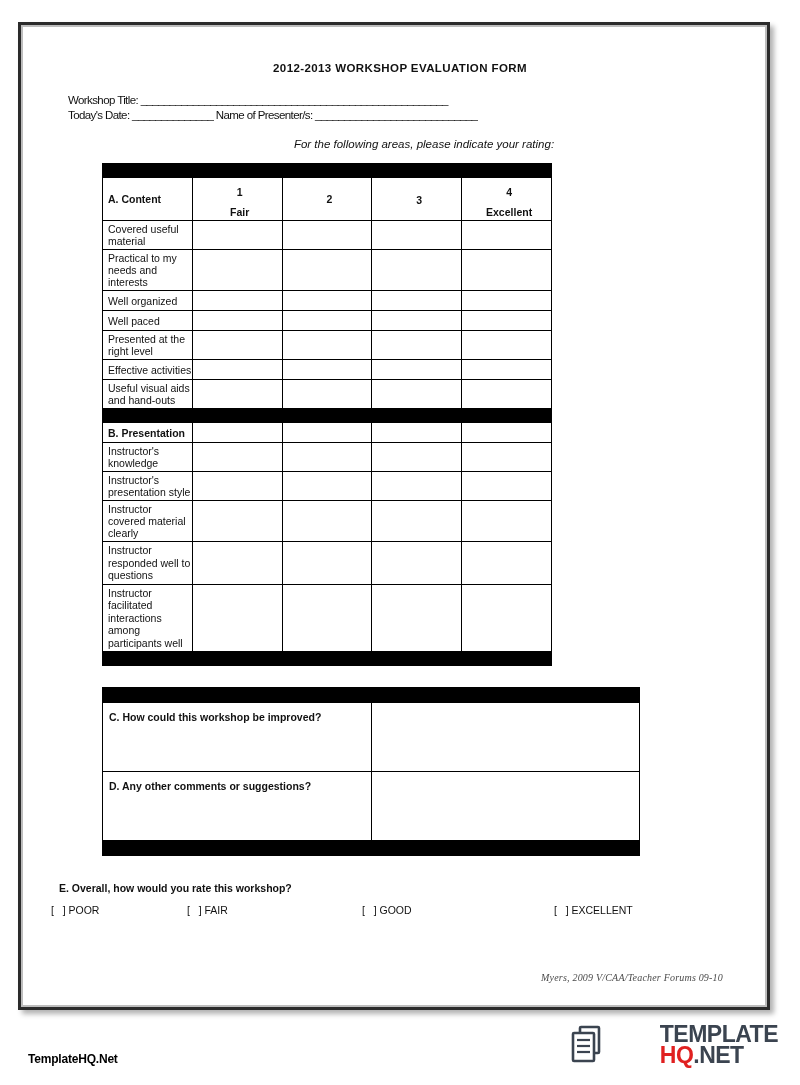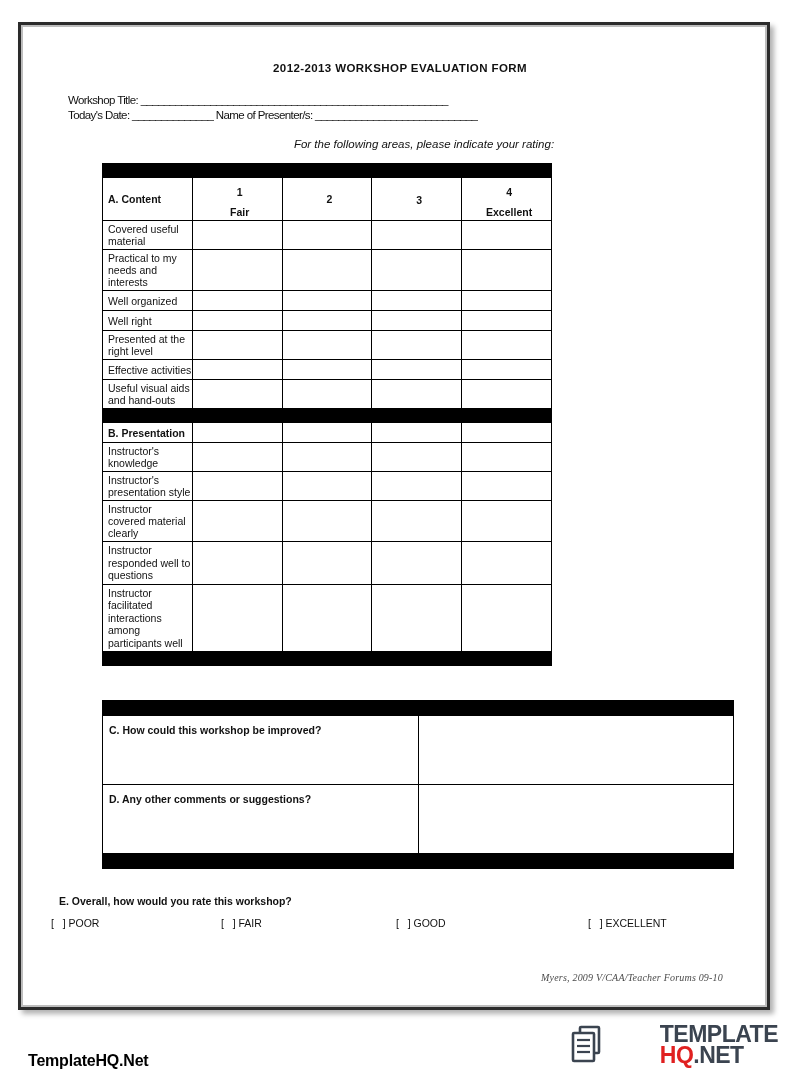--- a/index.html
+++ b/index.html
@@ -139,23 +139,23 @@
   }
   td.two-line {
     height: 27px;
     line-height: 12.5px;
     padding-top: 3px;
     padding-bottom: 3px;
   }
 
   
   .tbl-wrap-cd {
-    margin-top: 34px;
+    margin-top: 21px;
     margin-left: 79px;
-    width: 632px;
+    width: 538px;
   }
   table.cd {
     border-collapse: collapse;
     width: 100%;
     table-layout: fixed;
   }
   table.cd td {
     border: 1px solid #000;
     background: #fff;
     font-size: 10.5px;
@@ -189,21 +189,21 @@
   }
   .sec-e-opts {
     margin-top: 10px;
     display: flex;
   }
   .opt {
     font-size: 10.5px;
     color: #111;
     white-space: pre;
   }
-  .opt.o1 { width: 170px; }
+  .opt.o1 { width: 136px; }
   .opt.o2 { width: 175px; }
   .opt.o3 { width: 192px; }
 
   
   .sig {
     position: absolute;
     right: 42px;
     bottom: 22px;
     font-family: "Liberation Serif", serif;
     font-style: italic;
@@ -211,21 +211,21 @@
     color: #4a4a4a;
     letter-spacing: 0.2px;
     white-space: nowrap;
   }
 
   
   .bottom-left {
     position: absolute;
     left: 28px;
     top: 1052px;
-    font-size: 16px;
+    font-size: 12px;
     font-weight: bold;
     color: #000;
     letter-spacing: -0.2px;
   }
   .brand {
     position: absolute;
     right: 22px;
     top: 1022px;
     display: flex;
     align-items: center;
@@ -311,21 +311,21 @@
               <td class="c4"></td>
             </tr>
             <tr>
               <td class="lbl">Well organized</td>
               <td class="c1"></td>
               <td class="c2"></td>
               <td class="c3"></td>
               <td class="c4"></td>
             </tr>
             <tr>
-              <td class="lbl">Well right</td>
+              <td class="lbl">Well paced</td>
               <td class="c1"></td>
               <td class="c2"></td>
               <td class="c3"></td>
               <td class="c4"></td>
             </tr>
             <tr>
               <td class="lbl">Presented at the right level</td>
               <td class="c1"></td>
               <td class="c2"></td>
               <td class="c3"></td>

